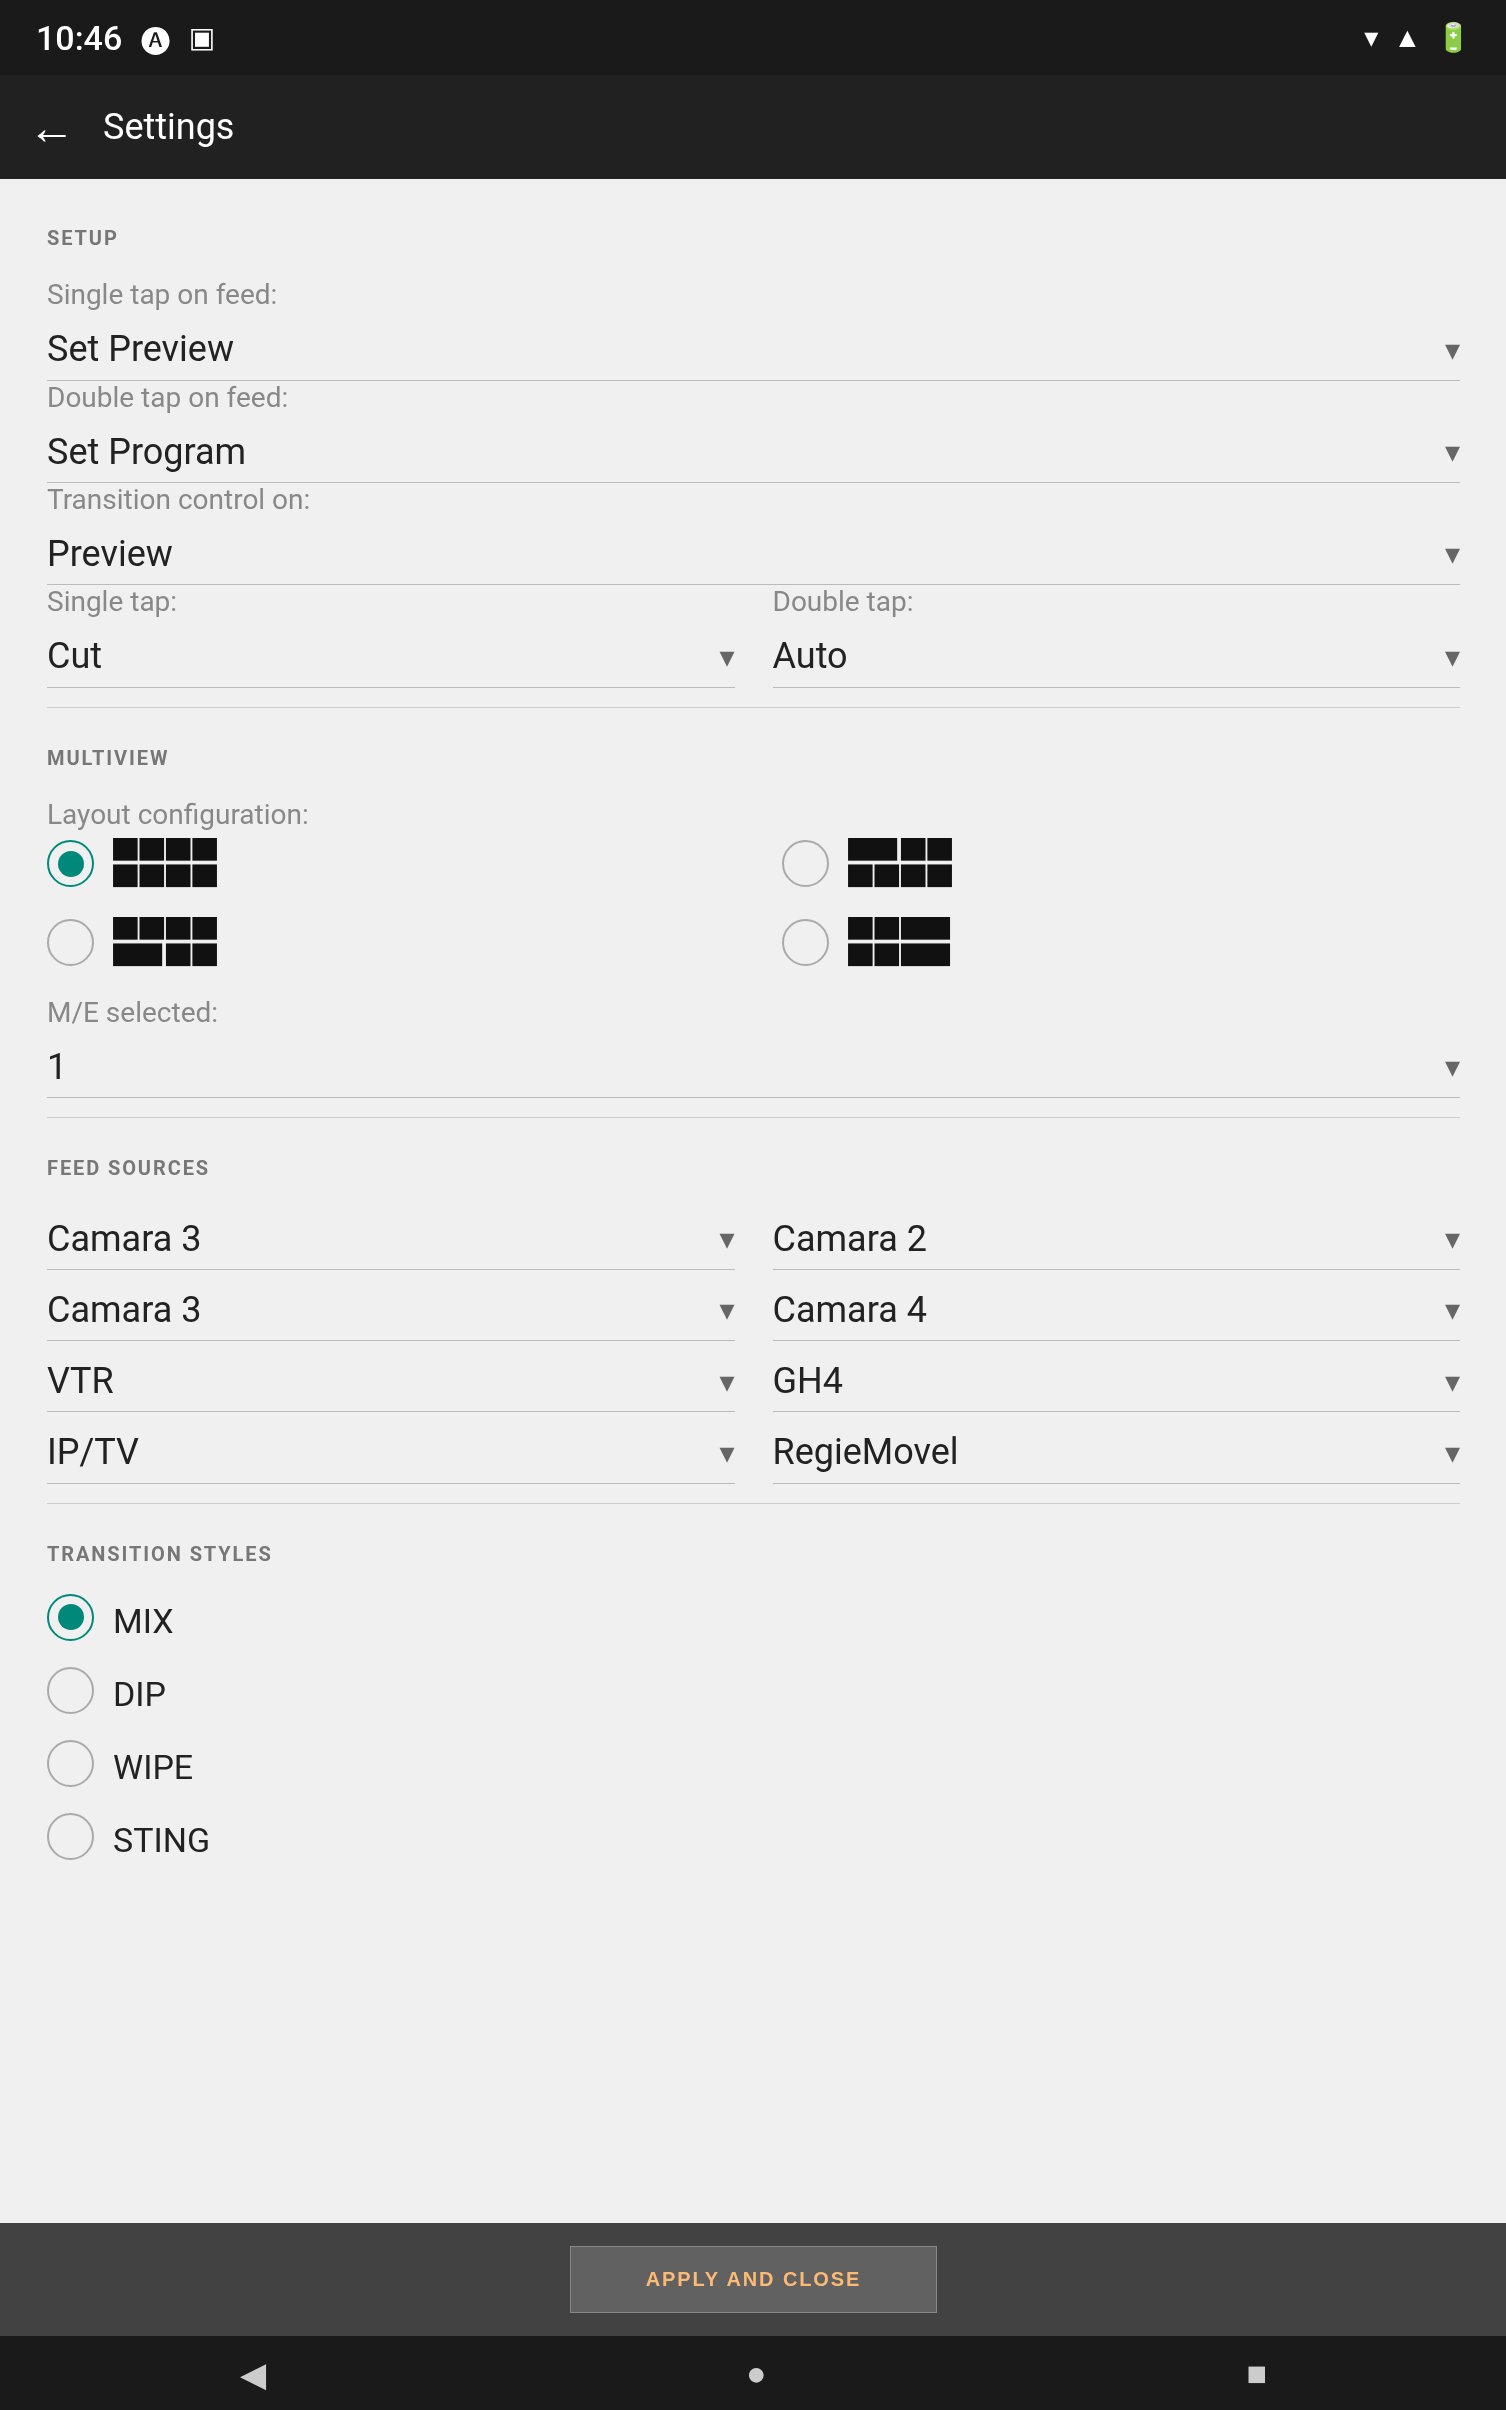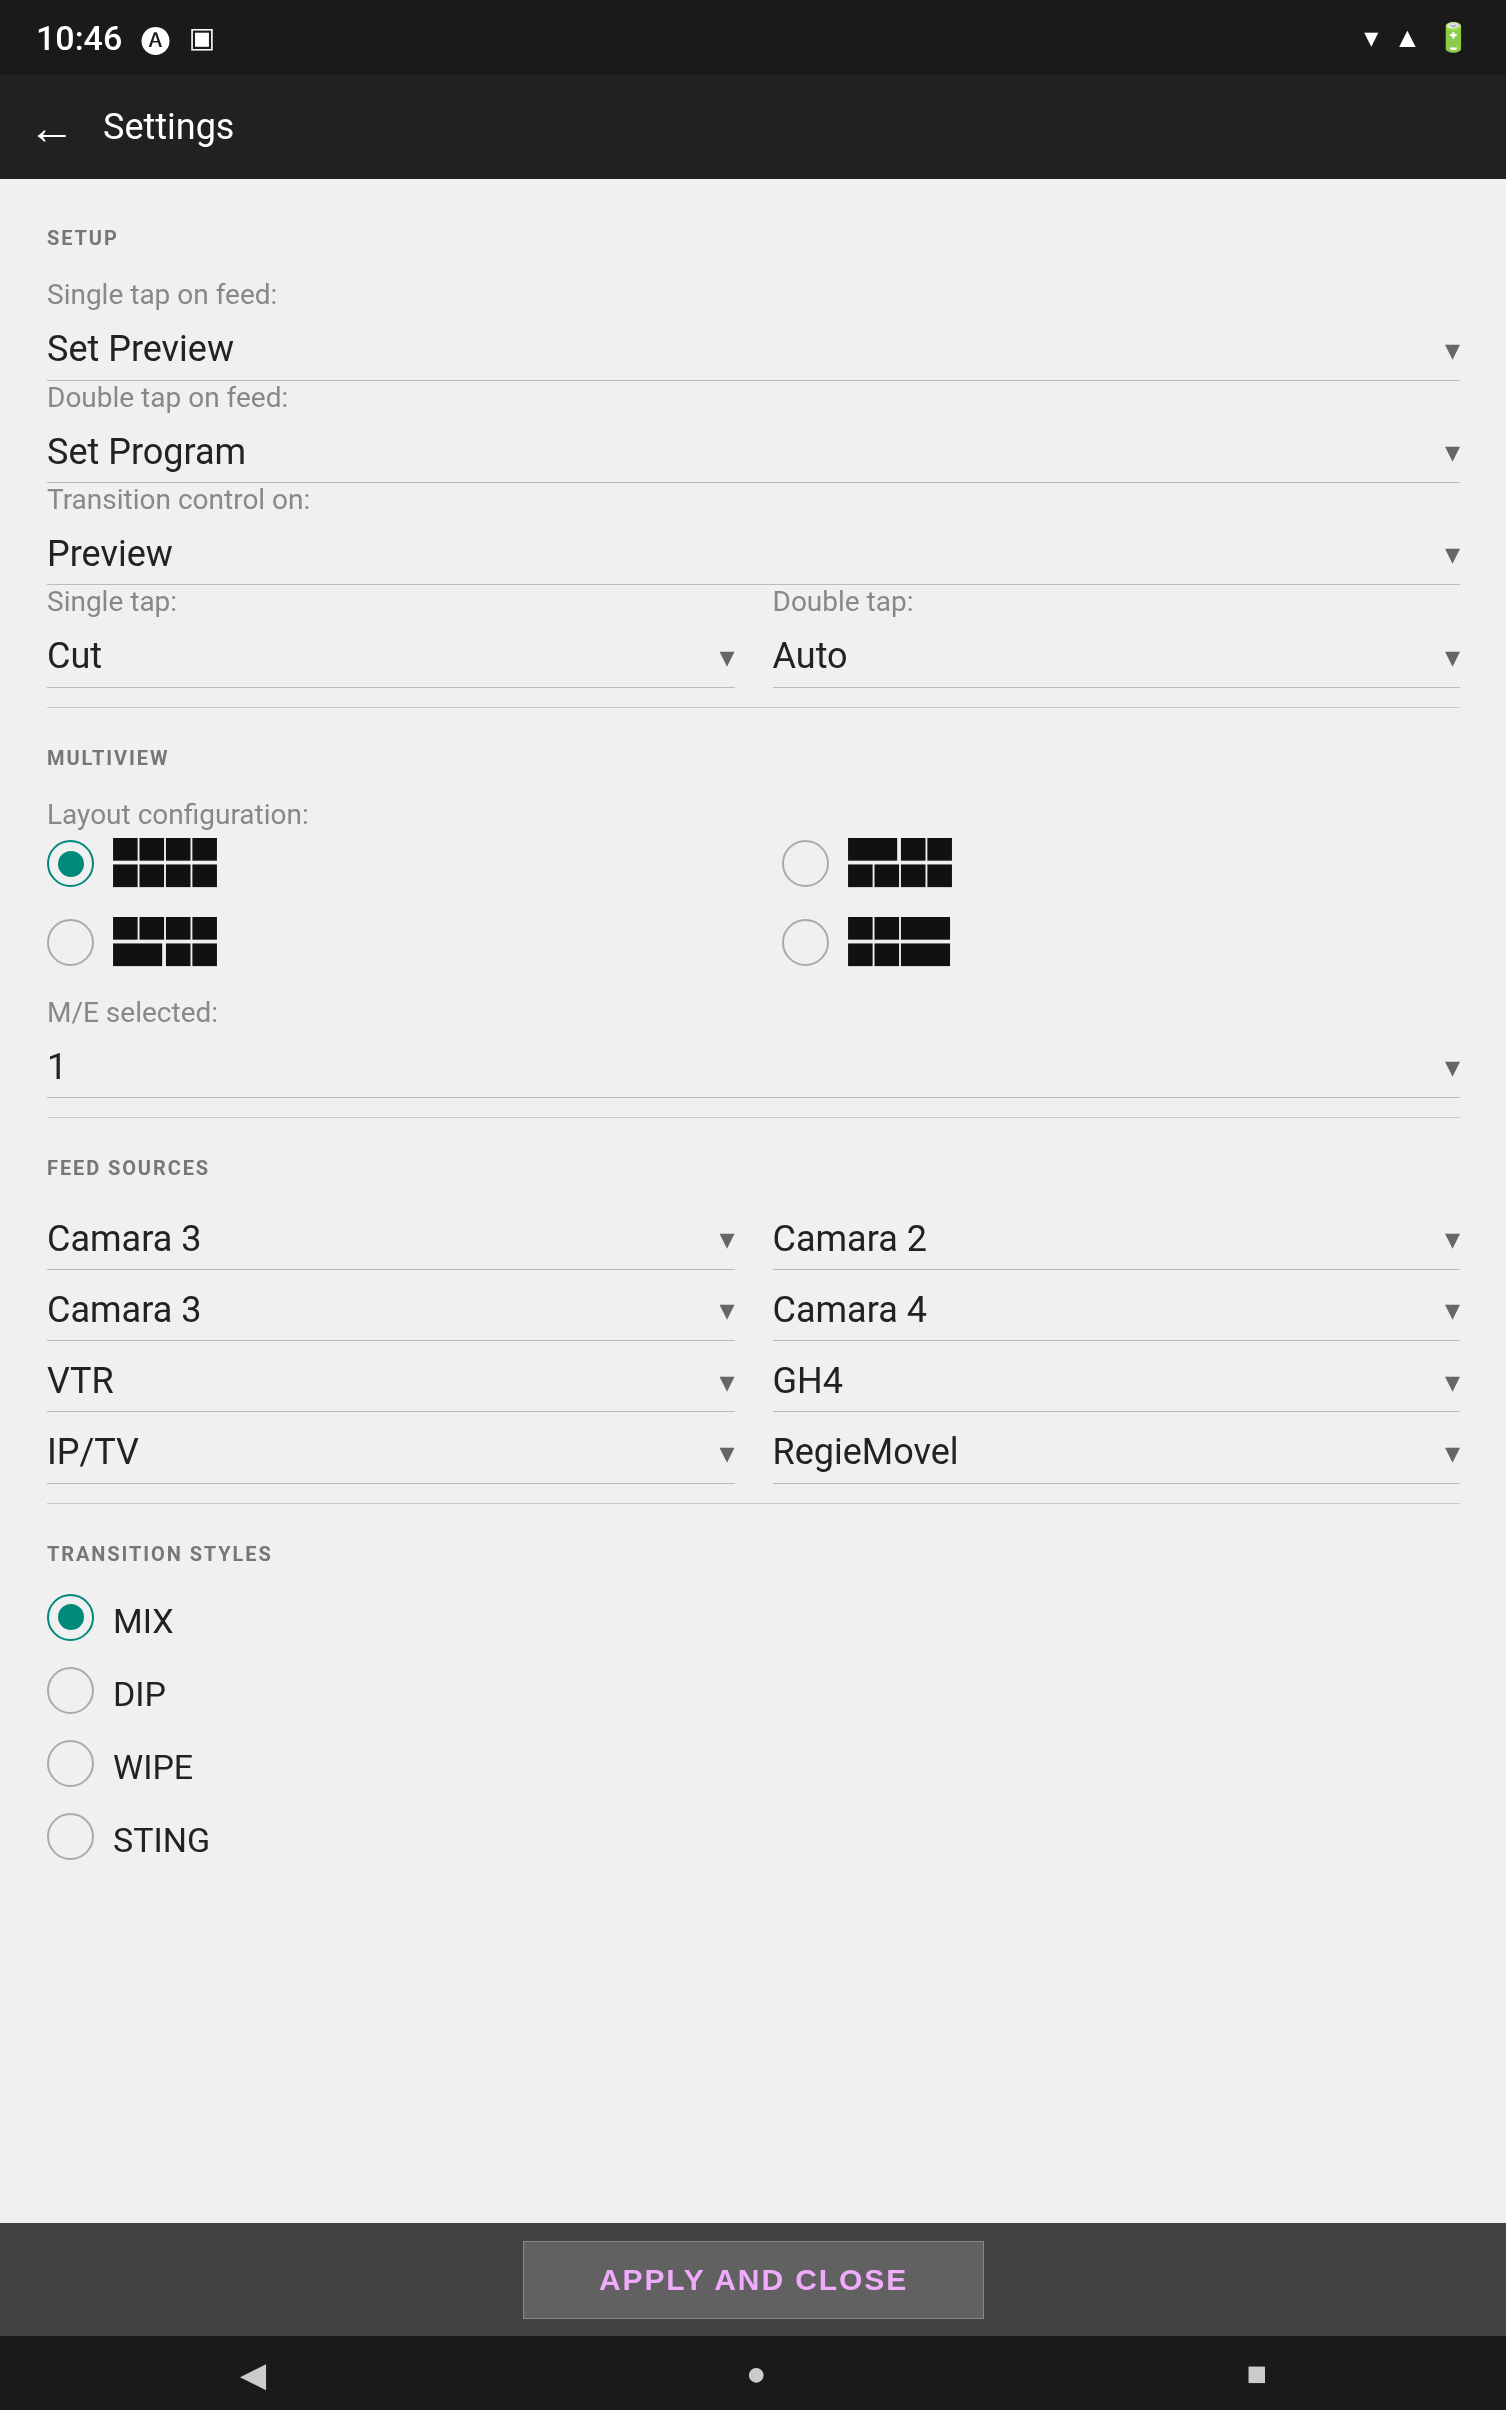--- a/index.html
+++ b/index.html
@@ -169,22 +169,22 @@
     #bottom-bar {
       background: #424242;
       height: 113px;
       display: flex;
       align-items: center;
       justify-content: center;
     }
     #apply-btn {
       background: #616161;
       border: 0.9px solid #888;
-      color: #f0abfc;
-      font-size: 30px;
+      color: #fdba74;
+      font-size: 20px;
       font-weight: 700;
       letter-spacing: 1.9px;
       padding: 21px 75px;
       cursor: pointer;
       text-transform: uppercase;
     }
 
     
     #nav-bar {
       background: #1a1a1a;

